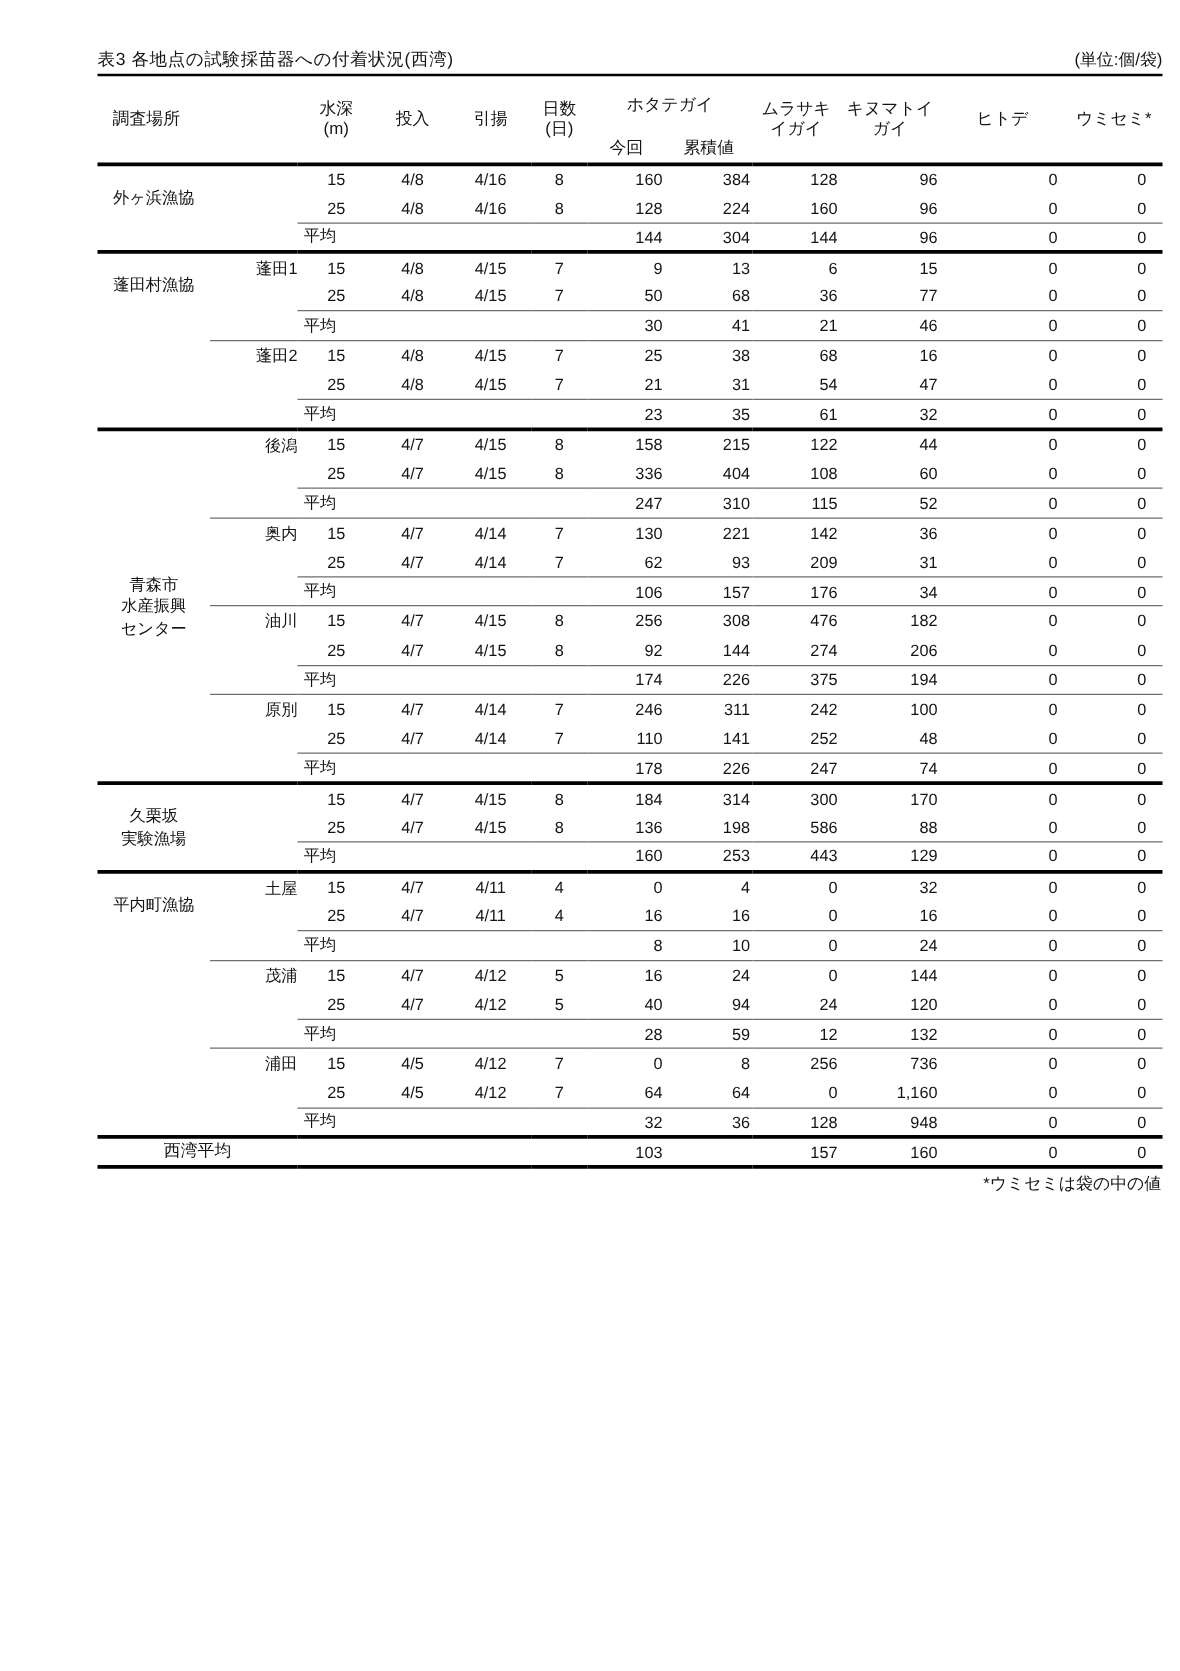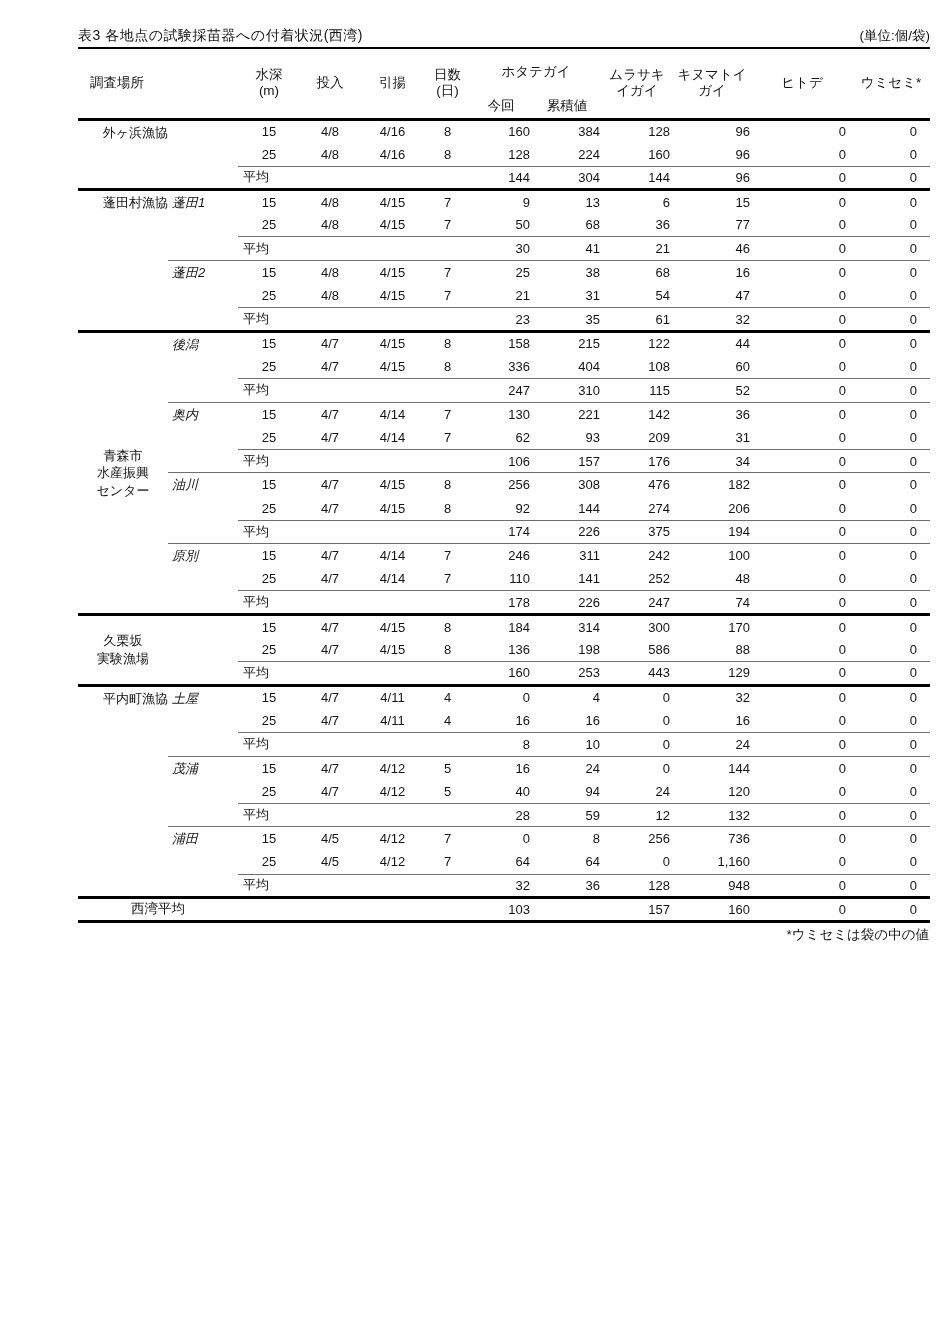--- a/index.html
+++ b/index.html
@@ -3,21 +3,21 @@
 <meta charset="utf-8">
 <style>
   * { margin:0; padding:0; box-sizing:border-box; }
   html,body { background:#ffffff; }
   body {
     width:944px; height:1337px;
     font-family:"Liberation Sans","DejaVu Sans",sans-serif;
     color:#141414;
   }
   .page { position:relative; width:944px; height:1337px; background:#ffffff; overflow:hidden; }
-  .doc { position:absolute; left:78px; top:27px; width:852px; }
+  .doc { position:absolute; left:78px; top:39px; width:852px; }
 
   .titlebar {
     display:flex; justify-content:space-between; align-items:flex-end;
     border-bottom:2px solid #000; padding-bottom:2px;
   }
   .title { font-size:14px; letter-spacing:0.5px; }
   .unit  { font-size:13.5px; }
 
   table {
     width:852px; table-layout:fixed; border-collapse:collapse;
@@ -28,23 +28,23 @@
   tr.h1 th { height:46px; }
   tr.h2 th { height:24px; }
   th.site-h { text-align:left; padding-left:12px; }
 
   td { height:23.6px; vertical-align:middle; font-size:13px; }
   td.ctr { text-align:center; }
   td.num { text-align:right; padding-right:2px; }
   td.hit { padding-right:6px; }
   td.umi { padding-right:13px; }
 
-  td.group-cell { text-align:right; vertical-align:top; padding-top:3px; line-height:1.35; }
+  td.group-cell { text-align:center; vertical-align:top; padding-top:16px; line-height:1.35; }
   td.group-cell.multi { text-align:center; vertical-align:middle; white-space:pre-line; padding-top:0; }
-  td.sub-cell { text-align:left; vertical-align:top; padding-top:3px; padding-left:4px;font-style:italic; }
+  td.sub-cell { text-align:right; vertical-align:top; padding-top:3px; padding-left:4px; }
   td.avg-label { text-align:left; padding-left:5px; }
   td.grand-label { text-align:center; font-weight:normal; font-size:13.5px; }
 
   tr.group-start td { border-top:3px solid #000; }
   tr.block-start td { border-top:1px solid #6e6e6e; }
   tr.avg-row td     { border-top:1px solid #6e6e6e; }
   tr.grand-row td   { border-top:3px solid #000; border-bottom:3px solid #000; }
 
   .footnote { text-align:right; font-size:13.5px; margin-top:3px; padding-right:1px; }
 </style>

